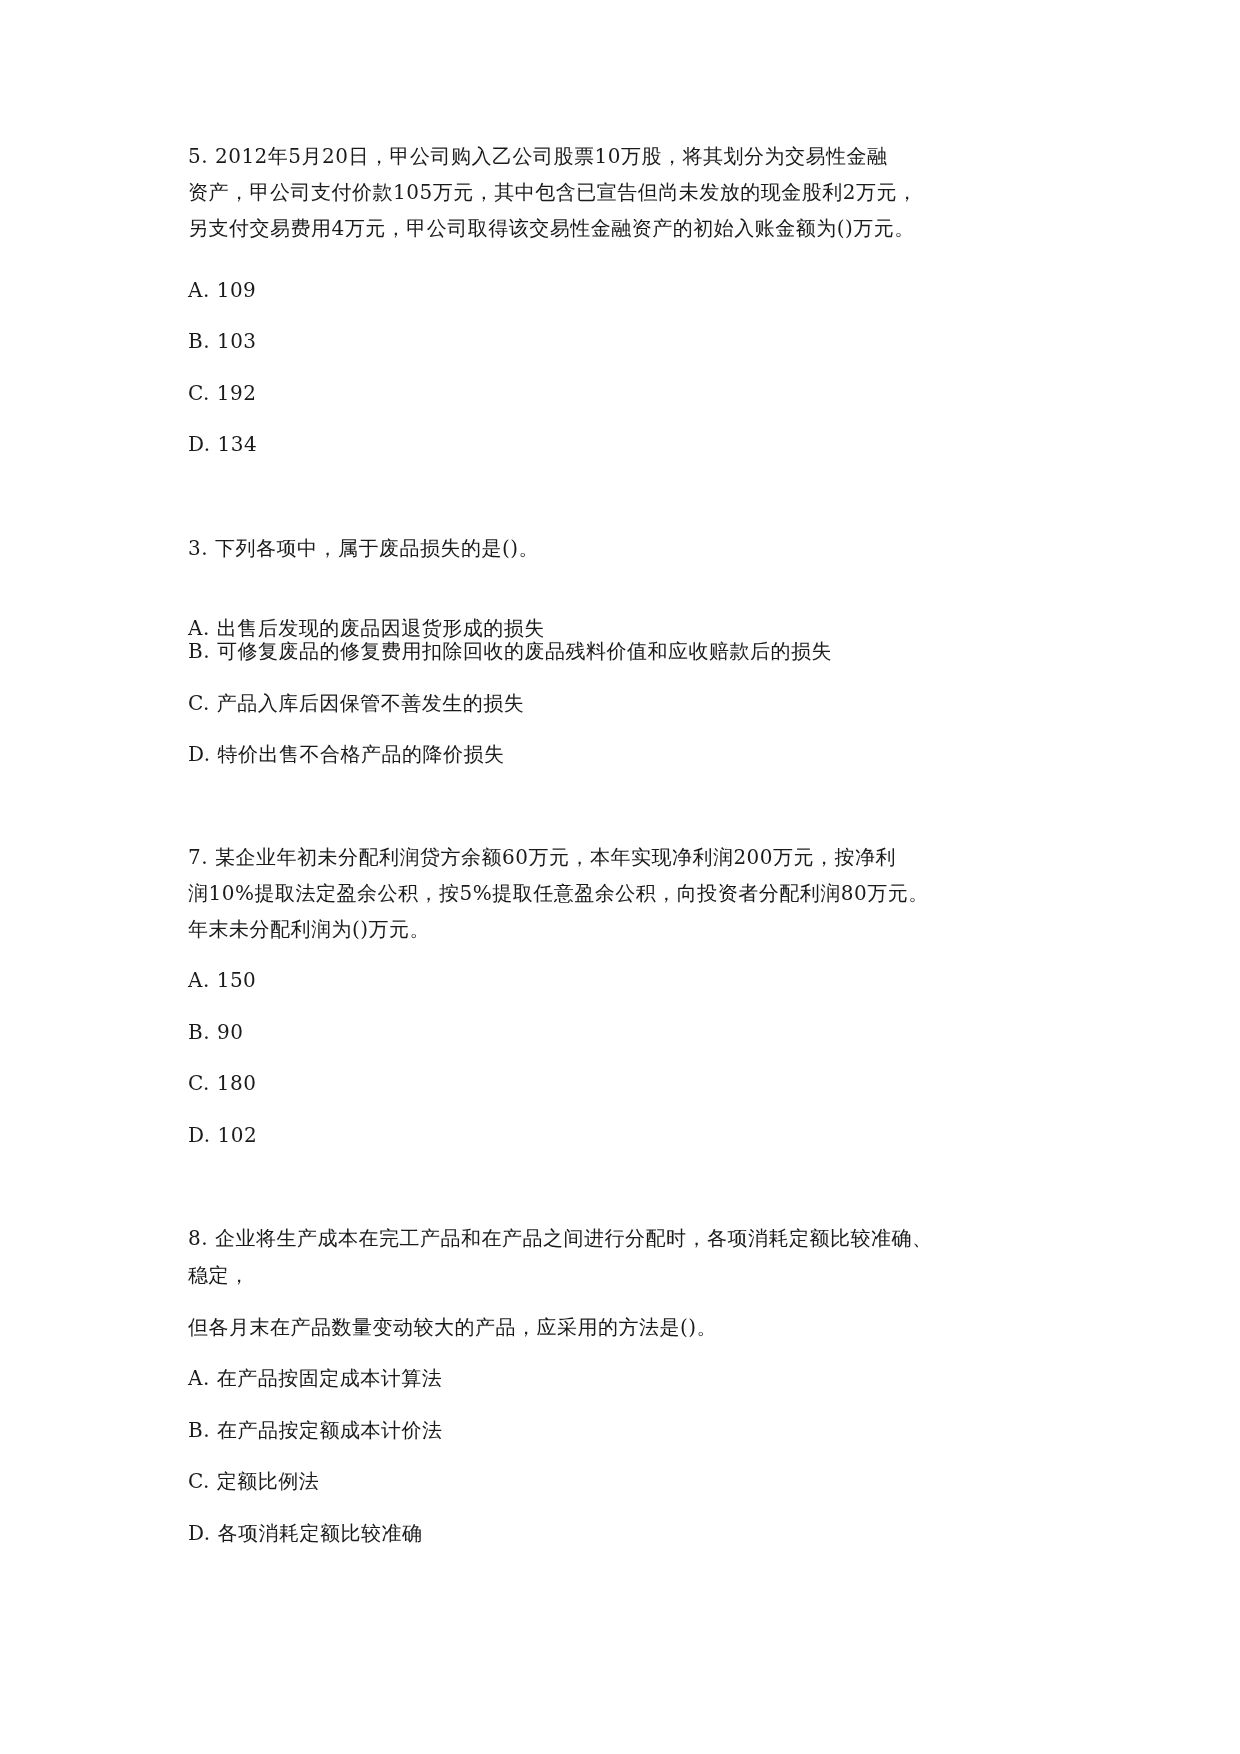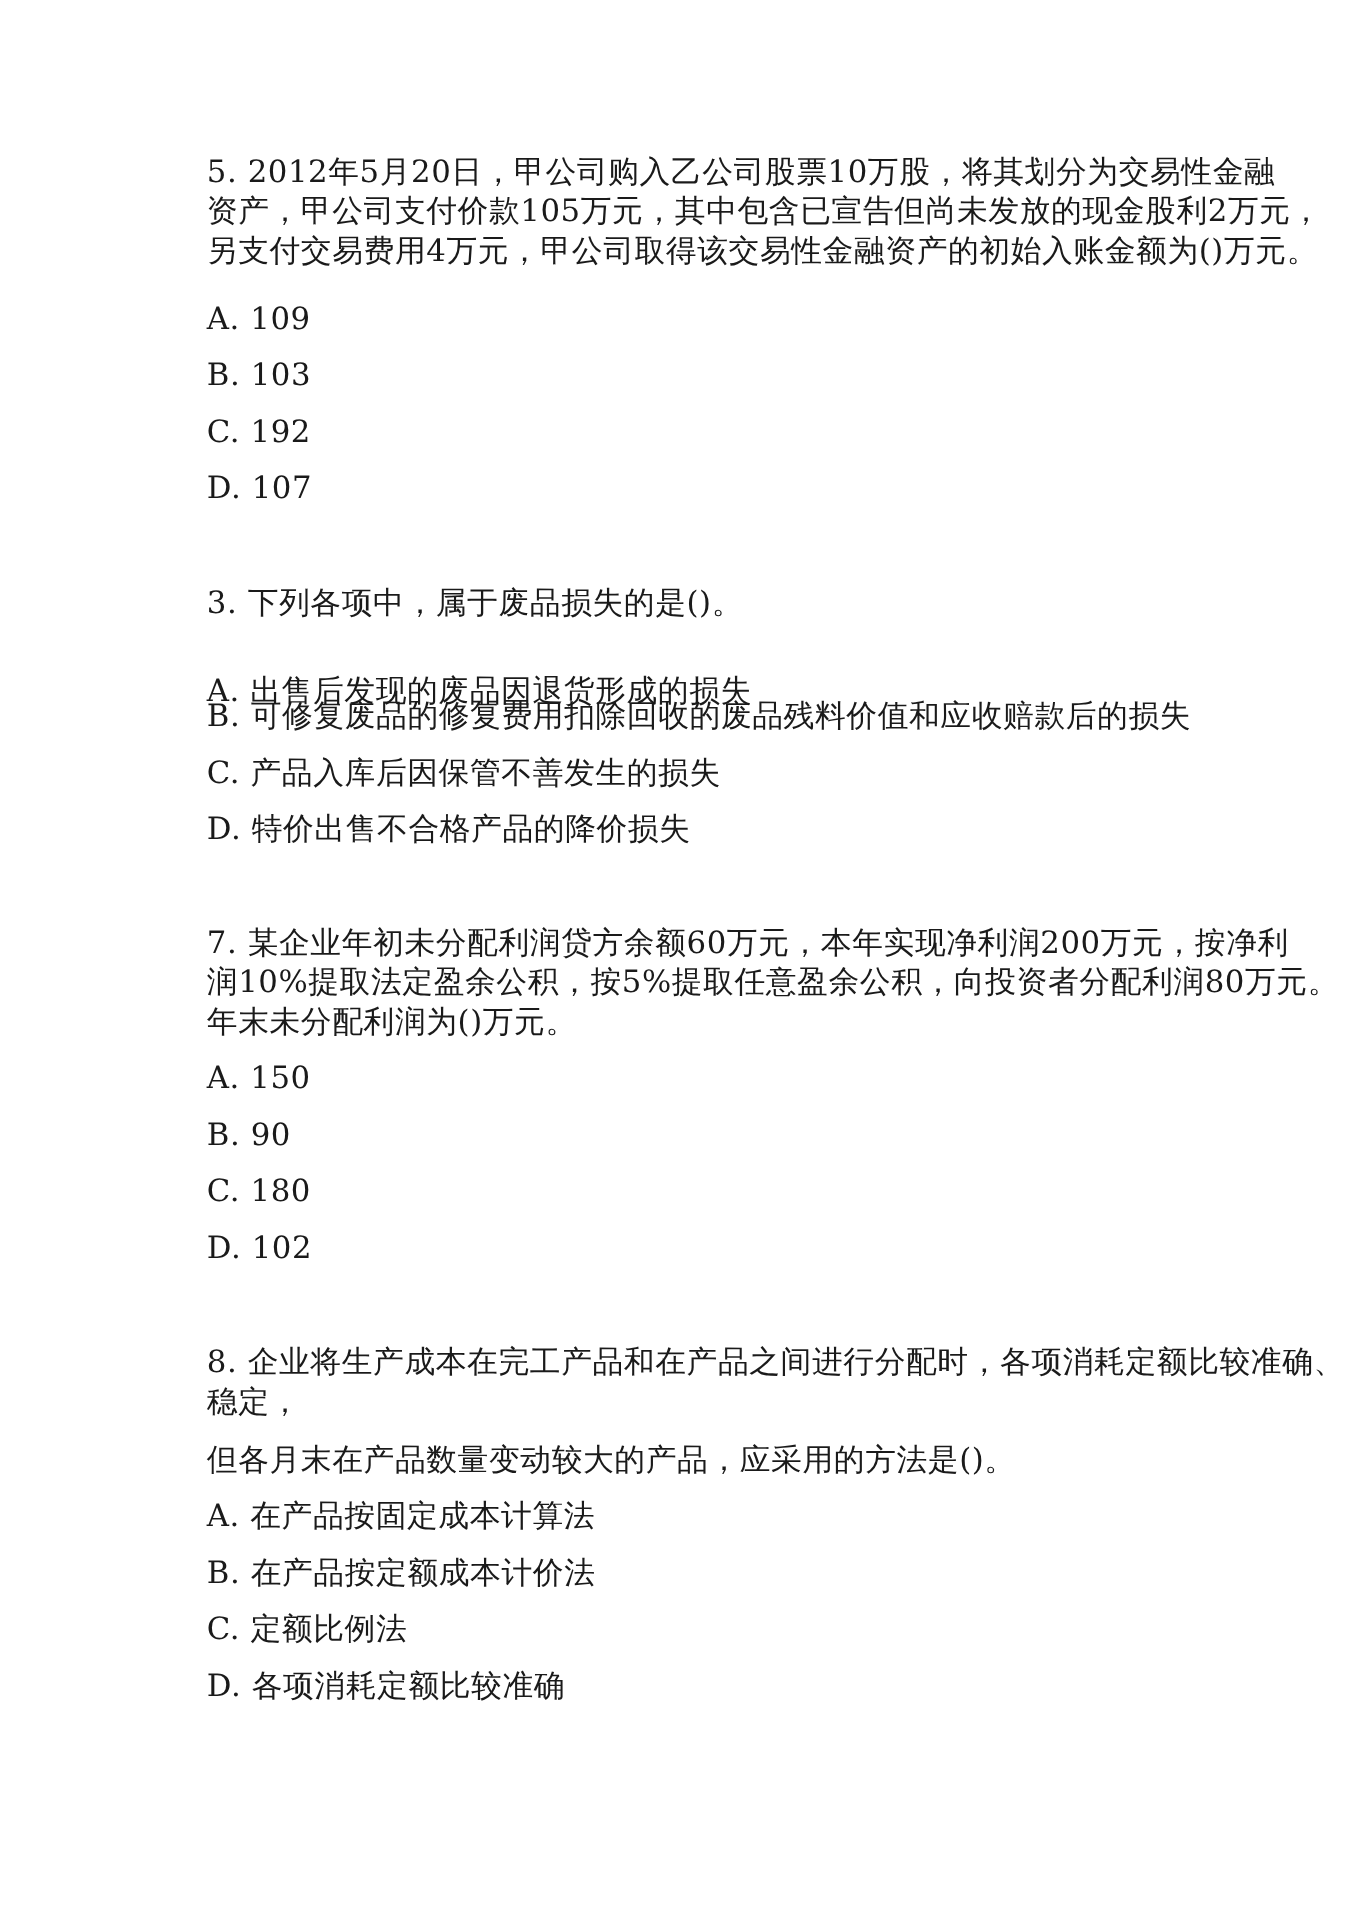--- a/index.html
+++ b/index.html
@@ -17,39 +17,39 @@
     }
     .page {
       position: absolute;
       left: 0; top: 0;
       width: 1240px;
       height: 1754px;
     }
     .line {
       position: absolute;
       left: 188px;
-      font-size: 28px;
+      font-size: 20px;
       line-height: 34px;
       white-space: nowrap;
       letter-spacing: 0.5px;
     }
   </style>
 </head>
 <body>
 
 <div class="page">
 
   <div>
     <div class="line" style="top:139px">5. 2012年5月20日，甲公司购入乙公司股票10万股，将其划分为交易性金融</div>
     <div class="line" style="top:175px">资产，甲公司支付价款105万元，其中包含已宣告但尚未发放的现金股利2万元，</div>
     <div class="line" style="top:211px">另支付交易费用4万元，甲公司取得该交易性金融资产的初始入账金额为()万元。</div>
     <div class="line" style="top:273px">A. 109</div>
     <div class="line" style="top:324px">B. 103</div>
     <div class="line" style="top:376px">C. 192</div>
-    <div class="line" style="top:427px">D. 107</div>
+    <div class="line" style="top:427px">D. 134</div>
   </div>
 
   <div>
     <div class="line" style="top:531px">3. 下列各项中，属于废品损失的是()。</div>
     <div class="line" style="top:611px">A. 出售后发现的废品因退货形成的损失</div>
     <div class="line" style="top:634px">B. 可修复废品的修复费用扣除回收的废品残料价值和应收赔款后的损失</div>
     <div class="line" style="top:686px">C. 产品入库后因保管不善发生的损失</div>
     <div class="line" style="top:737px">D. 特价出售不合格产品的降价损失</div>
   </div>
 

